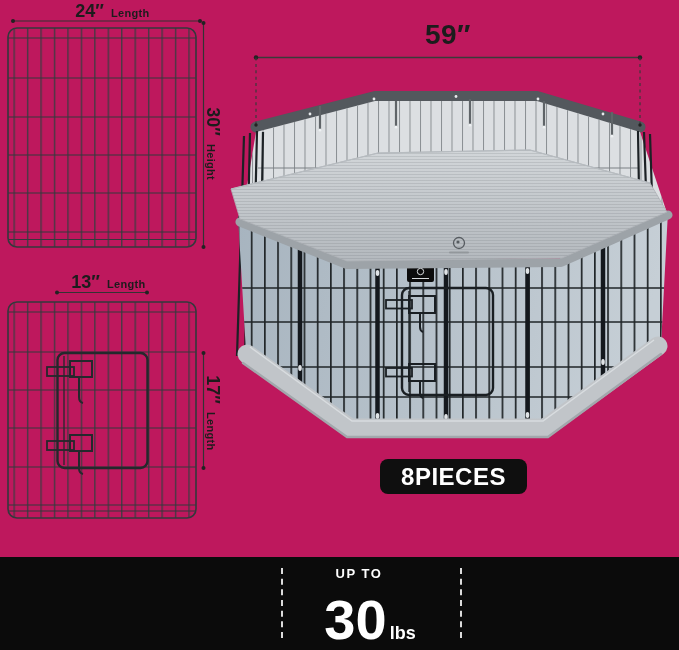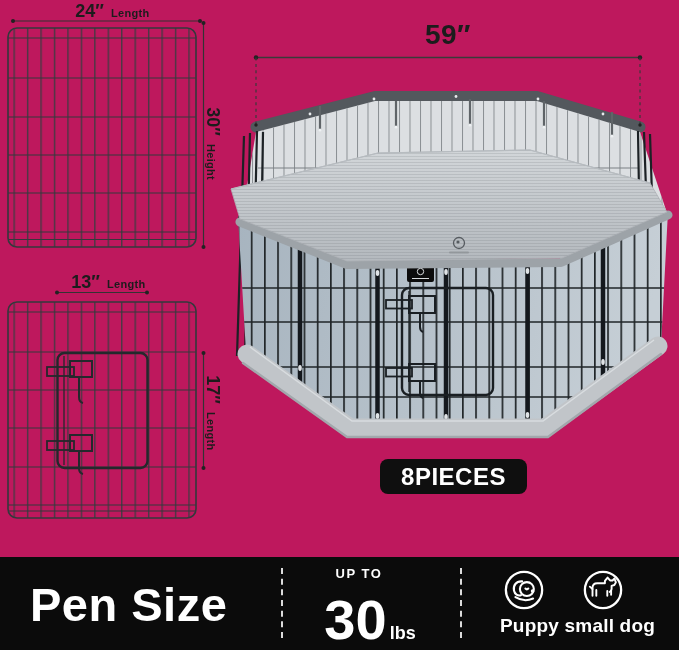--- a/index.html
+++ b/index.html
@@ -228,48 +228,24 @@
       <line x1="640" y1="57.5" x2="640" y2="124" stroke="#3a3a3a" stroke-width="1.2" stroke-dasharray="3 3.4"></line>
       <circle cx="256" cy="125" r="1.7" fill="#222"></circle>
           <circle cx="640" cy="125" r="1.7" fill="#222"></circle>
     </g>
   </g>
 </svg>
 
 <div class="badge">8PIECES</div>
 
 <div class="footer">
-  <div class="pen-size">Pen Size</div>
   <div class="vdash d1"></div>
   <div class="weight">
     <div class="upto">UP TO</div>
     <div class="weight-row">
       <span class="w30">30</span>
       <span class="wlbs">lbs</span>
     </div>
   </div>
   <div class="vdash d2"></div>
-  <div class="dogs">
-    <div class="dog-icons">
-      <svg width="42" height="42" viewBox="0 0 44 44">
-        <g stroke="#fff" fill="none" stroke-width="2.2" stroke-linecap="round" stroke-linejoin="round">
-          <circle cx="22" cy="22" r="19" stroke-width="2.4"></circle>
-          <path d="M20,13 C13.5,12.5 10.5,17.5 11.5,22.5 C12.3,26.5 15.5,28.3 18.8,27.5"></path>
-          <circle cx="25" cy="21" r="7.3"></circle>
-          <path d="M23.5,20.5 q1.5,1.6 3,0"></path>
-          <path d="M13,29.5 q9,5.5 18.5,1.5"></path>
-          <circle cx="31" cy="23" r="0.8" fill="#fff"></circle>
-        </g>
-      </svg>
-      <svg width="42" height="42" viewBox="0 0 44 44">
-        <g stroke="#fff" fill="none" stroke-width="2" stroke-linecap="round" stroke-linejoin="round">
-          <circle cx="22" cy="22" r="19" stroke-width="2.4"></circle>
-          <path d="M11,28 v-8 q0,-5 5,-5 h8 v-2.5 l2.8,-3.5 2.6,3 h2.6 l2,-2 1.5,4 -1.6,2.8 -2.9,0.9 v3.3 q0,2 -2,3"></path>
-          <path d="M15,28 v-6 M26.5,28 v-5 M30.5,27 v-4.5"></path>
-          <path d="M11,21 l-2.8,-2.5"></path>
-        </g>
-      </svg>
-    </div>
-    <div class="dogs-label">Puppy small dog</div>
-  </div>
 </div>
 
 </div>
 
 </body></html>

